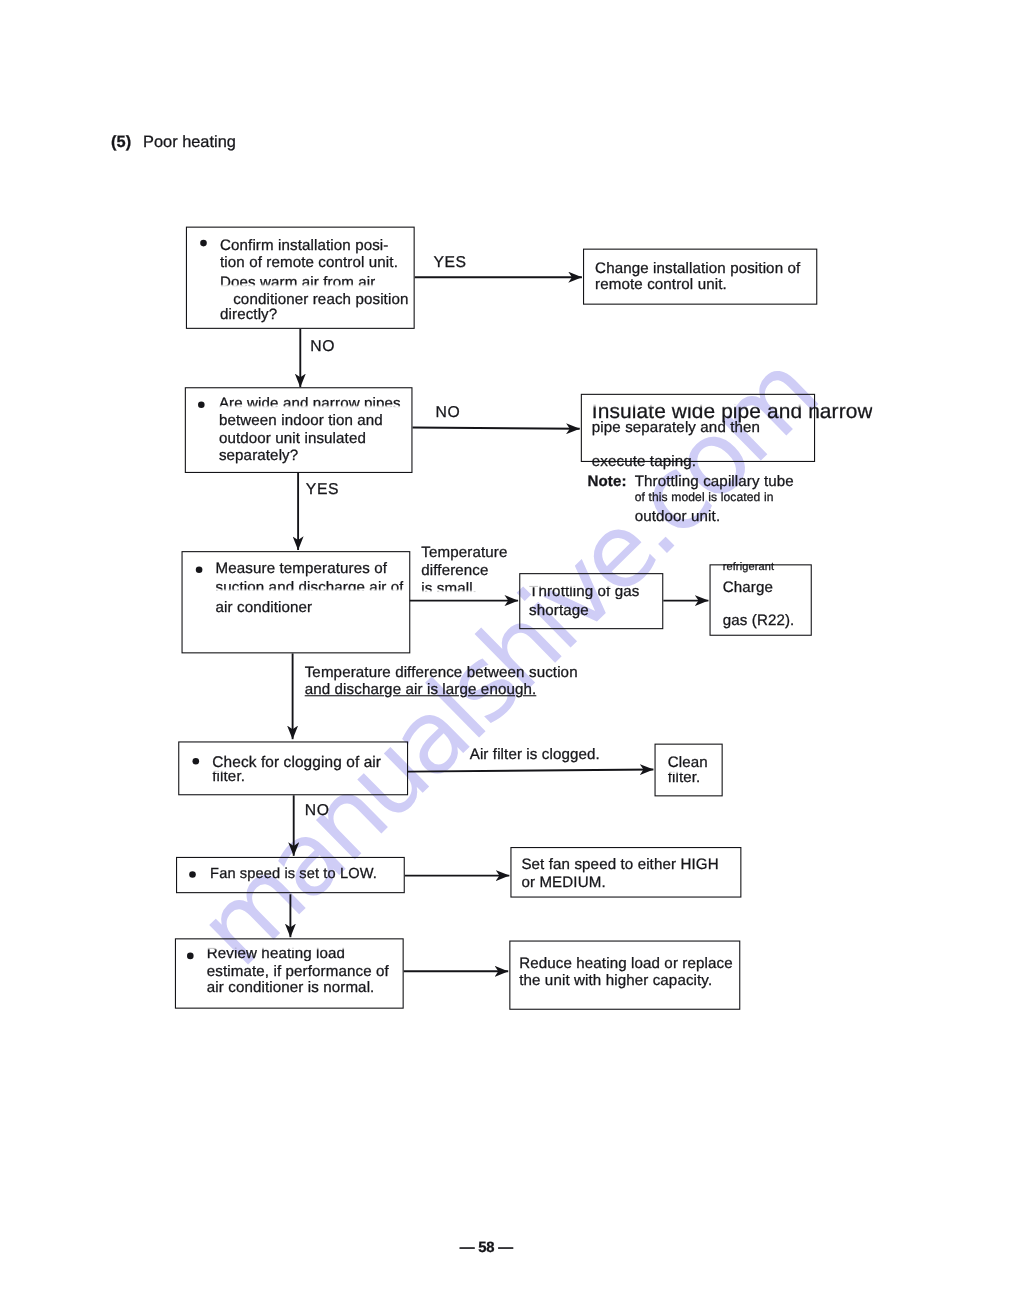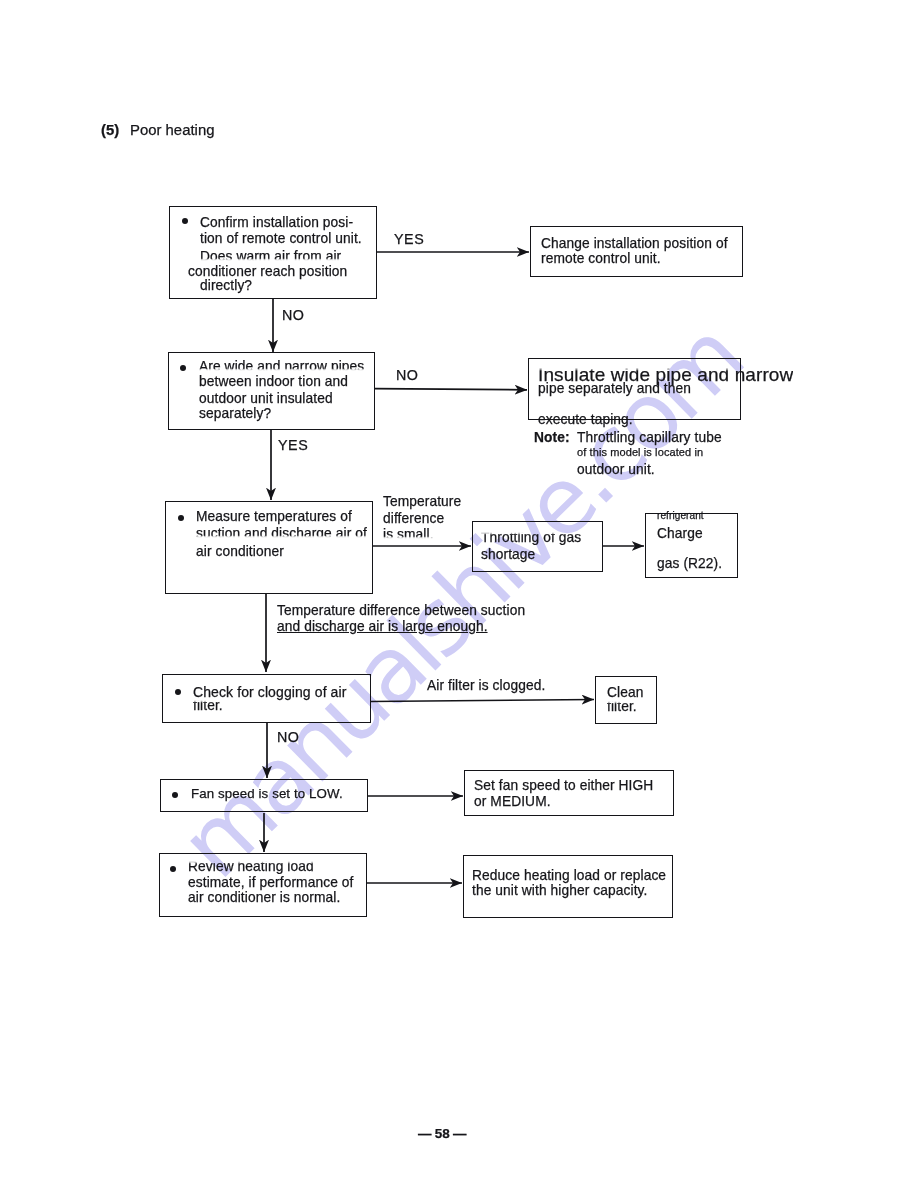--- a/index.html
+++ b/index.html
@@ -43,21 +43,21 @@
       <path d="M264,813 L264,852" marker-end="url(#ah)"></path>
       <path d="M367,883 L462,883" marker-end="url(#ah)"></path>
     </g>
   </svg>
 
   <div class="box" style="left:169px;top:206px;width:208px;height:93px;"></div>
   <div class="bullet" style="left:182px;top:218px;"></div>
   <div class="txt" style="left:200px;top:215px;font-size:13.75px;">Confirm installation posi-</div>
   <div class="txt" style="left:200px;top:231px;font-size:13.75px;">tion of remote control unit.</div>
   <div class="txt cutb" style="left:200px;top:249px;font-size:13.75px;">Does warm air from air</div>
-  <div class="txt" style="left:188px;top:264px;font-size:13.75px;">conditioner reach position</div>
+  <div class="txt" style="left:212px;top:264px;font-size:13.75px;">conditioner reach position</div>
   <div class="txt" style="left:200px;top:278px;font-size:13.75px;">directly?</div>
 
   <div class="box" style="left:530px;top:225.5px;width:213px;height:51px;"></div>
   <div class="txt" style="left:541px;top:236px;font-size:13.75px;">Change installation position of</div>
   <div class="txt" style="left:541px;top:251px;font-size:13.75px;">remote control unit.</div>
 
   <div class="box" style="left:167.5px;top:352px;width:207.5px;height:78px;"></div>
   <div class="bullet" style="left:180px;top:365px;"></div>
   <div class="txt cutb" style="left:199px;top:359px;font-size:13.75px;">Are wide and narrow pipes</div>
   <div class="txt" style="left:199px;top:374px;font-size:13.75px;">between indoor tion and</div>

